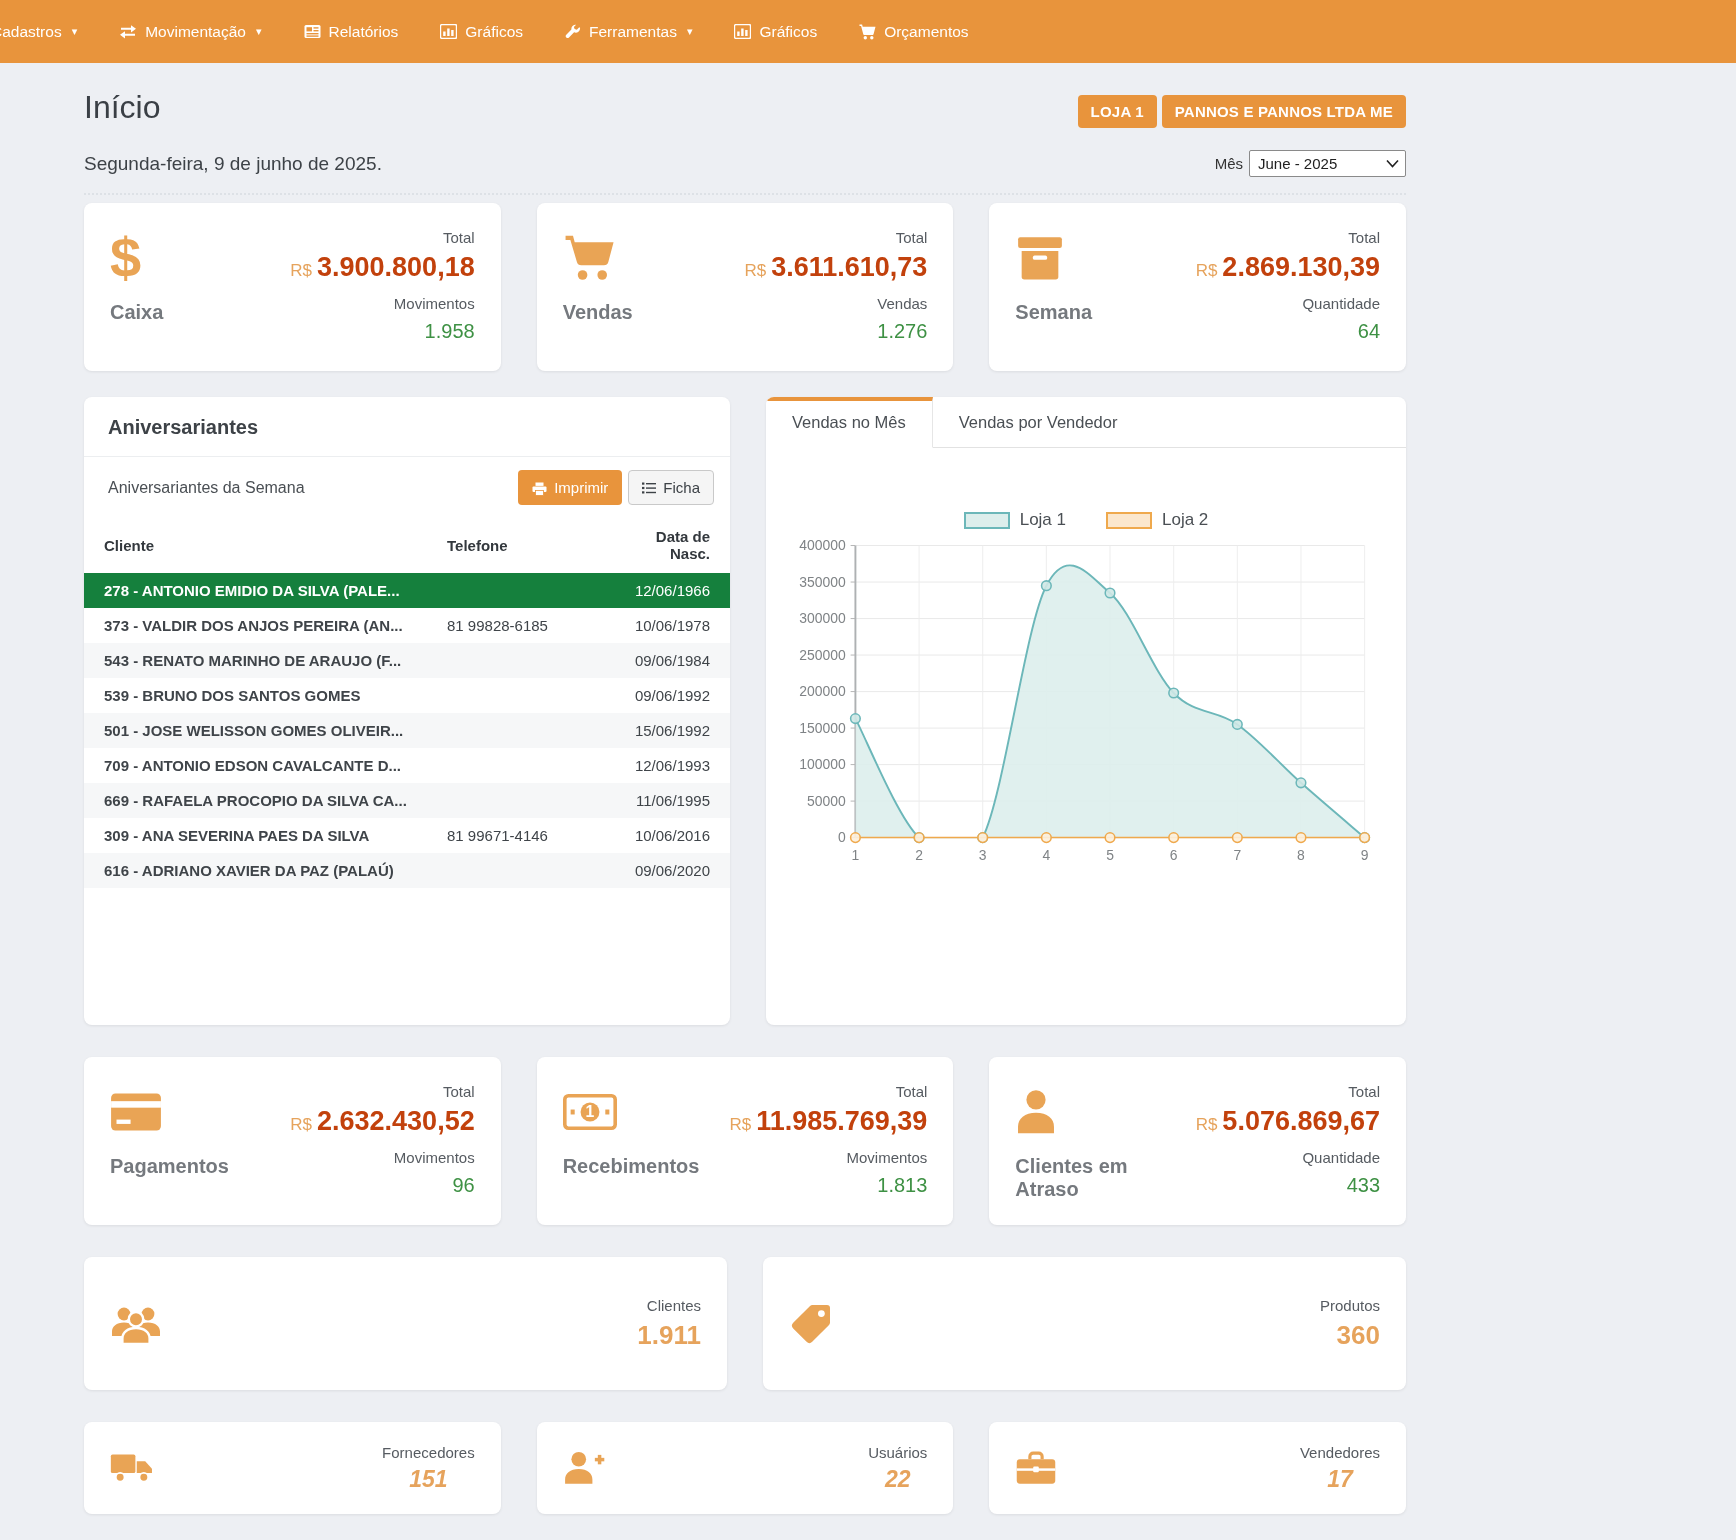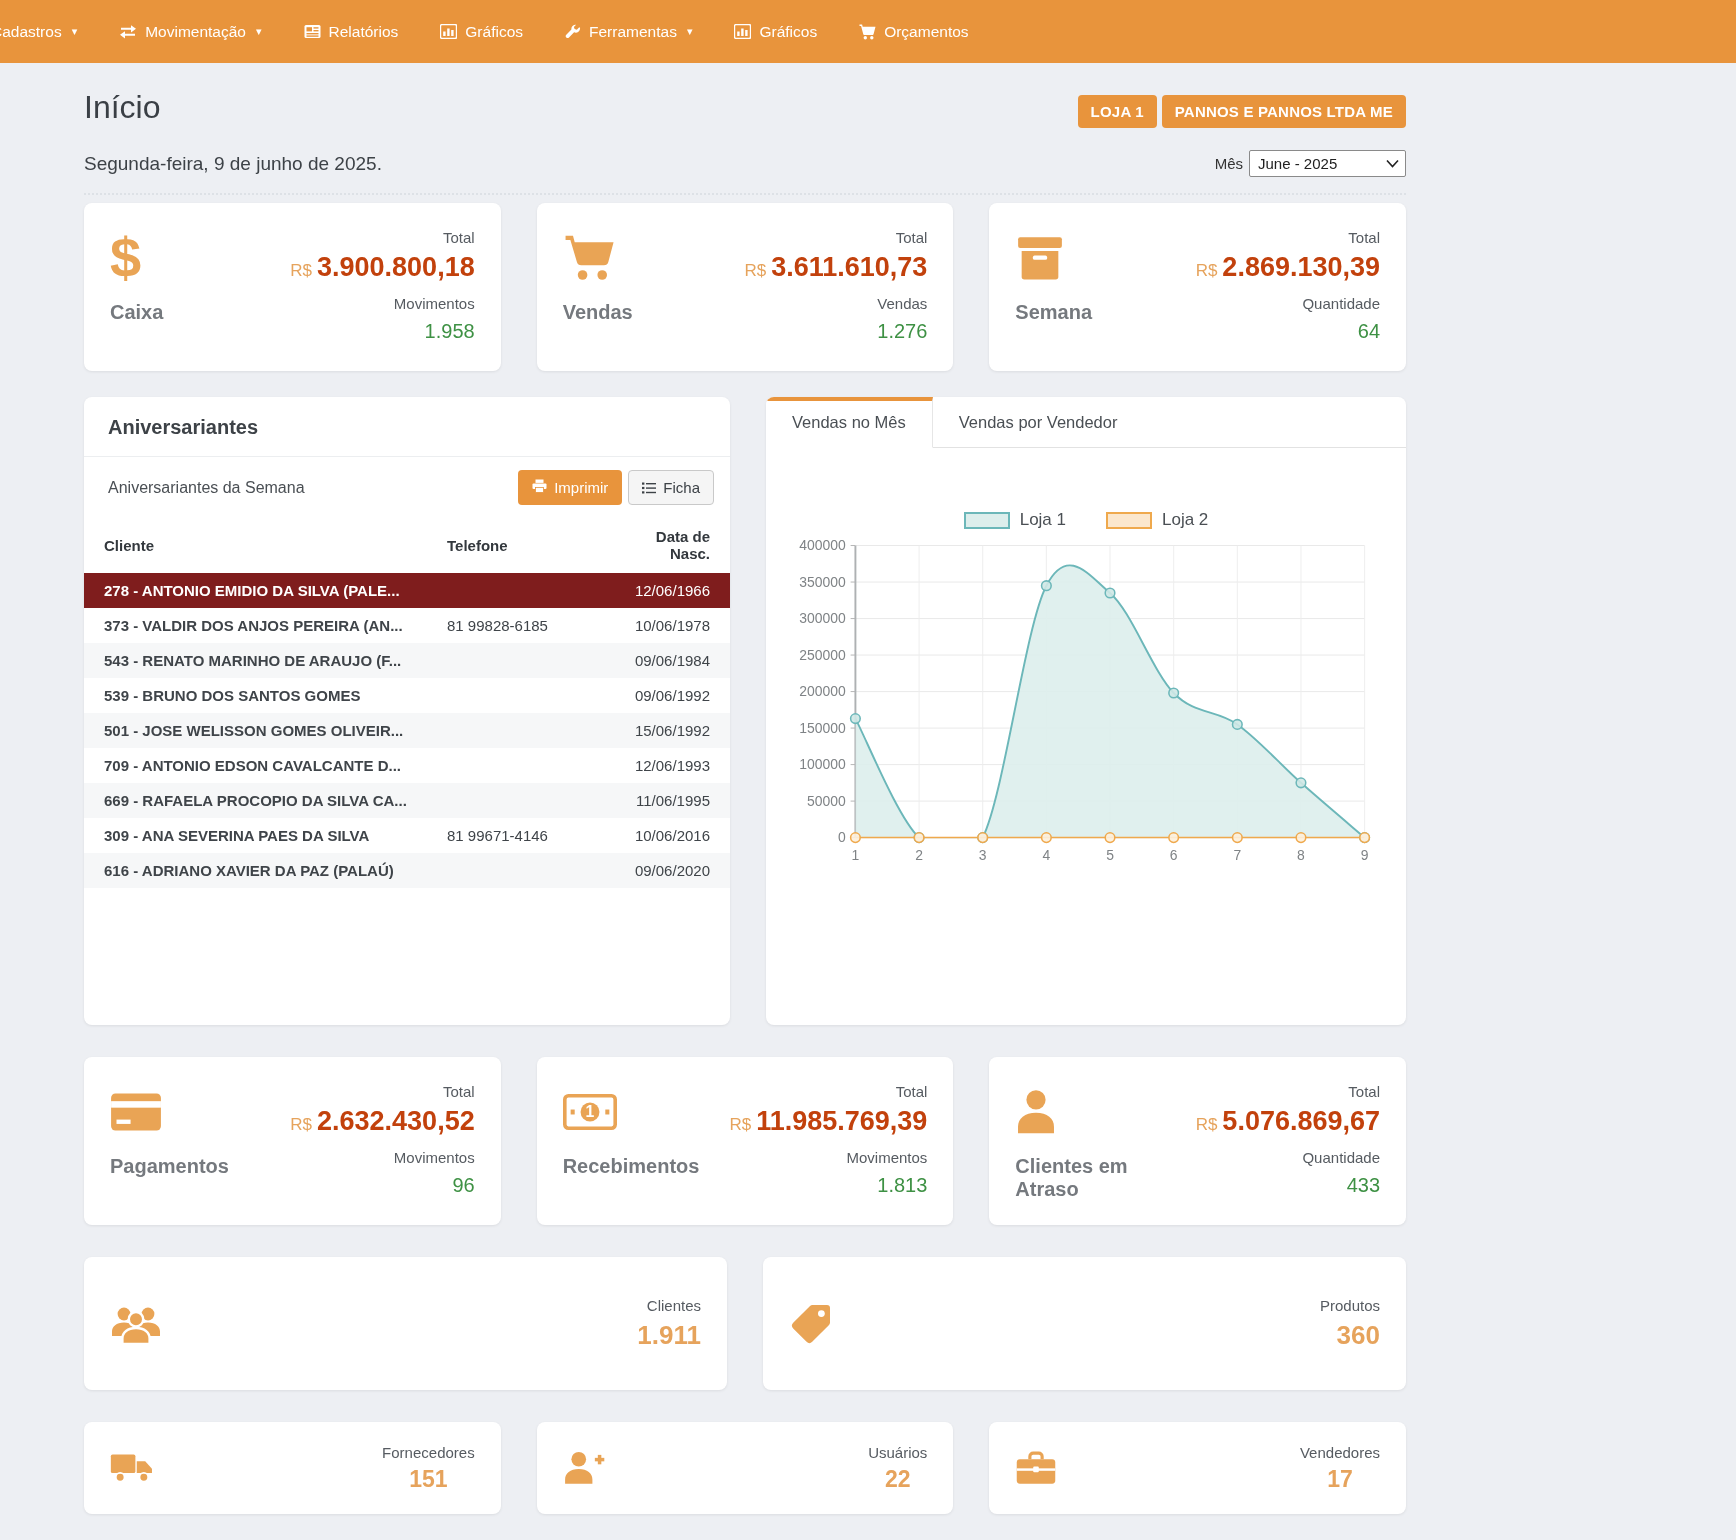--- a/index.html
+++ b/index.html
@@ -59,33 +59,33 @@
   .money-val { font-size:27px; font-weight:bold; color:#c2410c; }
   .count-label { margin-top:8px; font-size:15px; color:#565b61; }
   .count-val { margin-top:4px; font-size:20px; color:#3e9144; }
   
   .middle-row { display:flex; gap:36px; margin-top:26px; }
   .panel { background:#fff; border-radius:8px; box-shadow:0 1px 3px rgba(0,0,0,.08); height:628px; overflow:hidden; flex:1; }
   .panel-title { font-size:20px; font-weight:bold; color:#3d4247; padding:19px 24px 17px; border-bottom:1px solid #eceef0; }
   .panel-toolbar { display:flex; justify-content:space-between; align-items:center; padding:13px 16px 13px 24px; }
   .toolbar-label { font-size:16px; color:#4a4f54; }
   .toolbar-buttons { display:flex; gap:6px; }
-  .btn-print { display:flex; align-items:flex-start; gap:7px; background:#e8943c; color:#fff; border:none;
+  .btn-print { display:flex; align-items:flex-end; gap:7px; background:#e8943c; color:#fff; border:none;
     border-radius:4px; padding:9px 14px; font-size:15px; cursor:pointer; font-family:inherit; }
   .btn-ficha { display:flex; align-items:center; gap:7px; background:#f5f5f5; color:#3d4247; border:1px solid #c9c9c9;
     border-radius:4px; padding:8px 13px; font-size:15px; cursor:pointer; font-family:inherit; }
   table.bday { width:100%; border-collapse:collapse; }
   table.bday th { text-align:left; font-size:15px; color:#33383d; padding:10px 0 11px; }
   table.bday th:first-child, table.bday td:first-child { padding-left:20px; }
   table.bday th.col-date, table.bday td.cell-date { text-align:right; padding-right:20px; width:118px; }
   table.bday th.col-phone, table.bday td.cell-phone { width:165px; }
   table.bday td { font-size:15px; color:#3f4449; padding:9px 0; white-space:nowrap; }
   table.bday td.cell-client { font-weight:bold; }
   table.bday tbody tr:nth-child(odd) { background:#f6f7f8; }
-  table.bday tbody tr.highlight { background:#7f1d1d; }
+  table.bday tbody tr.highlight { background:#15803d; }
   table.bday tbody tr.highlight td { color:#fff; }
   
   .tab-strip { display:flex; align-items:stretch; border-bottom:1px solid #e2e2e2; }
   .tab { font-size:16.5px; color:#4a4f54; padding:16px 26px 15px; cursor:pointer; }
   .tab.active {
     border-top:4px solid #e8943c; border-right:1px solid #e6e6e6;
     padding-top:12px; margin-bottom:-1px; background:#fff; border-bottom:1px solid #fff;
   }
   .chart-body { padding:0 26px 10px; }
   .legend { display:flex; justify-content:center; gap:40px; margin-top:62px; }
@@ -94,21 +94,21 @@
   .chart-svg { width:100%; margin-top:4px; display:block; }
   
   .wide-card { height:133px; padding:22px 26px; display:flex; justify-content:space-between; align-items:center; }
   .wide-right { text-align:right; }
   .wide-label { font-size:15px; color:#565b61; }
   .wide-num { font-size:26px; font-weight:bold; color:#e6a35c; margin-top:6px; }
   
   .small-card { height:92px; padding:16px 26px; display:flex; justify-content:space-between; align-items:center; }
   .small-right { text-align:center; }
   .small-label { font-size:15px; color:#565b61; }
-  .small-num { font-size:23px; font-weight:bold; color:#e6a35c; margin-top:5px; }
+  .small-num { font-size:23px; font-weight:bold; color:#e6a35c; margin-top:5px;font-style:italic; }
   .icon-orange { color:#e9a455; }
 </style>
 </head>
 <body>
 
 <nav class="topnav">
   <div class="nav-item">
     <span>Cadastros</span>
     <span class="caret">▾</span>
   </div>

